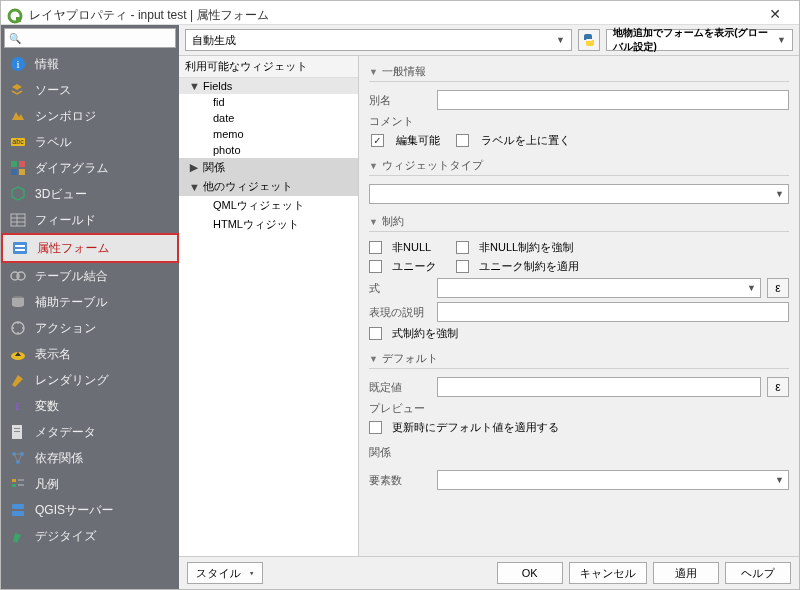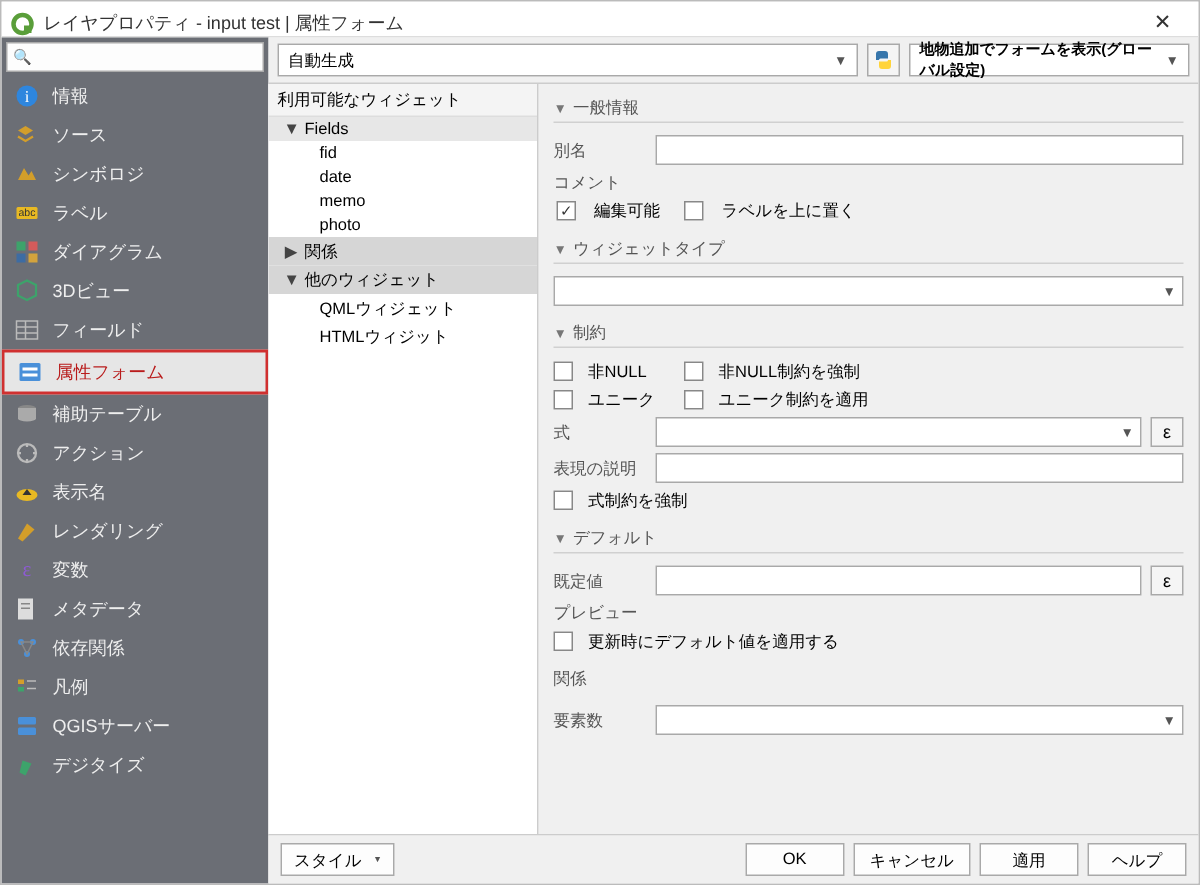--- a/index.html
+++ b/index.html
@@ -291,20 +291,29 @@
               <rect x="2" y="3" width="14" height="12" fill="#4a90d9" rx="1"></rect>
               <rect x="4" y="6" width="10" height="2" fill="#fff"></rect>
               <rect x="4" y="10" width="10" height="2" fill="#fff"></rect>
             </svg>
           </span>
           <span>属性フォーム</span>
         </div>
         <div class="side-item">
           <span class="side-icon">
             <svg width="18" height="18" viewBox="0 0 18 18">
+              <circle cx="6" cy="9" r="4" fill="none" stroke="#bbb" stroke-width="1.5"></circle>
+              <circle cx="12" cy="9" r="4" fill="none" stroke="#bbb" stroke-width="1.5"></circle>
+            </svg>
+          </span>
+          <span>テーブル結合</span>
+        </div>
+        <div class="side-item">
+          <span class="side-icon">
+            <svg width="18" height="18" viewBox="0 0 18 18">
               <ellipse cx="9" cy="5" rx="6" ry="2" fill="#888"></ellipse>
               <path d="M3 5v7a6 2 0 0 0 12 0V5" fill="#aaa"></path>
             </svg>
           </span>
           <span>補助テーブル</span>
         </div>
         <div class="side-item">
           <span class="side-icon">
             <svg width="18" height="18" viewBox="0 0 18 18">
               <circle cx="9" cy="9" r="6" fill="none" stroke="#bbb" stroke-width="1.5"></circle>

